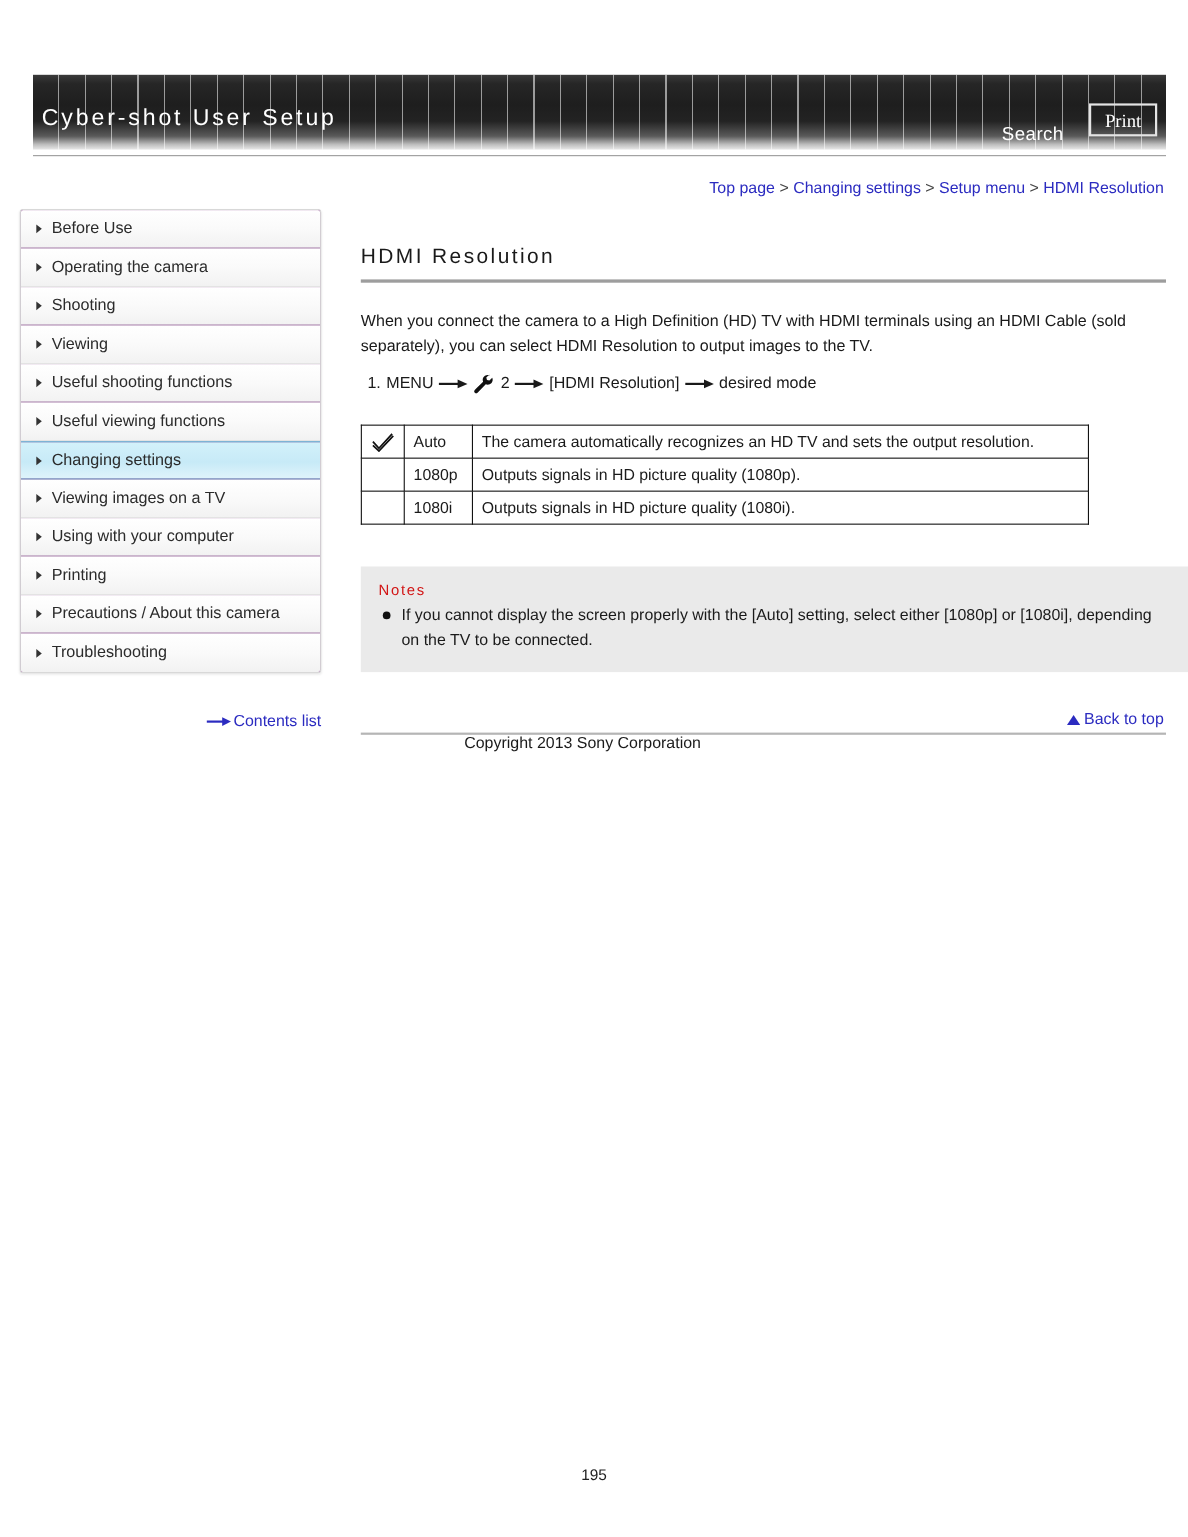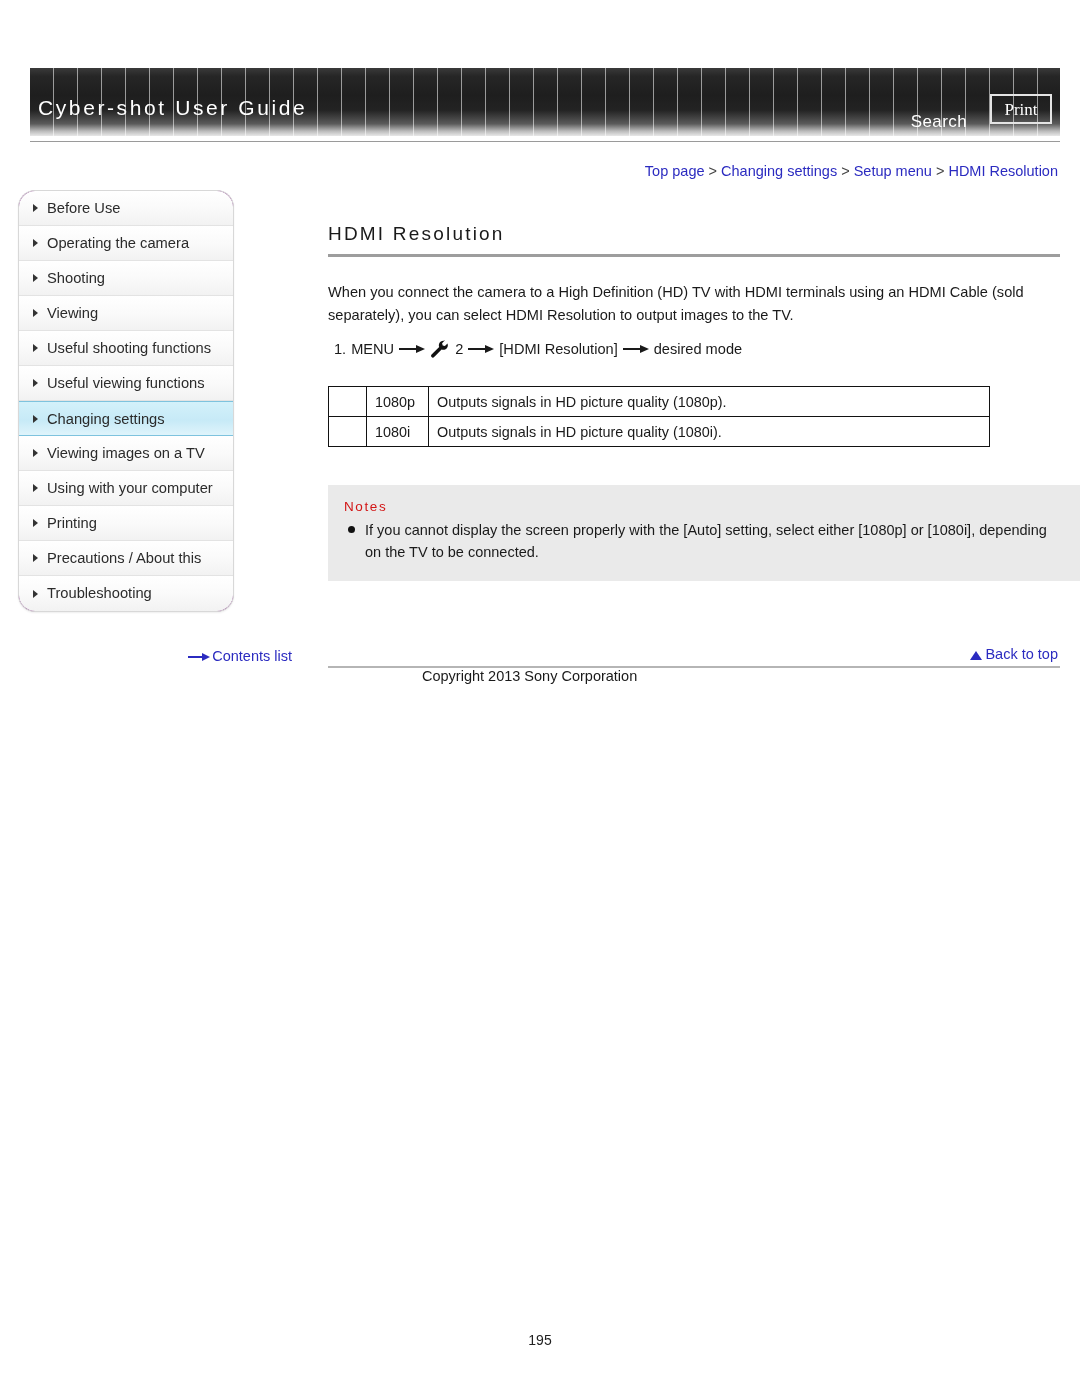--- a/index.html
+++ b/index.html
@@ -83,24 +83,24 @@
     color: #2b2bc0;
     white-space: nowrap;
   }
   .breadcrumb .sep { color: #444; }
 
   
   .sidebar {
     position: absolute;
     left: 18px;
     top: 190px;
-    width: 216px;
+    width: 274px;
     background: #701a75;
     border: 1px solid #d8d8d8;
-    border-radius: 17px;
+    border-radius: 3px;
     overflow: hidden;
     box-shadow: 0 1px 2px rgba(0,0,0,0.07);
   }
   .nav-item {
     position: relative;
     height: 35px;
     line-height: 35px;
     padding-left: 28px;
     font-size: 14.7px;
     color: #2b2b2b;
@@ -302,21 +302,21 @@
     width: 1080px;
     text-align: center;
     font-size: 14px;
     color: #222;
   }
 </style>
 </head>
 <body>
 
 <div class="banner">
-  <div class="banner-title">Cyber-shot User Guide</div>
+  <div class="banner-title">Cyber-shot User Setup</div>
   <div class="banner-search">Search</div>
   <div class="banner-print">Print</div>
 </div>
 <div class="banner-rule"></div>
 
 <div class="breadcrumb">
   <span>Top page</span>
   <span class="sep">&gt;</span>
   <span>Changing settings</span>
   <span class="sep">&gt;</span>
@@ -399,20 +399,32 @@
     <span>2</span>
     <span class="arr"></span>
     <span>[HDMI Resolution]</span>
     <span class="arr"></span>
     <span>desired mode</span>
   </div>
 
   <table class="opt-table">
     <tbody>
       <tr>
+        <td class="col-check">
+          <span class="check-mark">
+            <svg viewBox="0 0 22 18" width="22" height="18">
+              <path d="M2 8.5 L7.5 14.5 L19.5 1.5" fill="none" stroke="#111" stroke-width="1.6"></path>
+              <path d="M2 11.8 L7.5 17 L20.5 3.2" fill="none" stroke="#111" stroke-width="1.6"></path>
+            </svg>
+          </span>
+        </td>
+        <td class="col-label">Auto</td>
+        <td>The camera automatically recognizes an HD TV and sets the output resolution.</td>
+      </tr>
+      <tr>
         <td class="col-check"></td>
         <td class="col-label">1080p</td>
         <td>Outputs signals in HD picture quality (1080p).</td>
       </tr>
       <tr>
         <td class="col-check"></td>
         <td class="col-label">1080i</td>
         <td>Outputs signals in HD picture quality (1080i).</td>
       </tr>
     </tbody>

